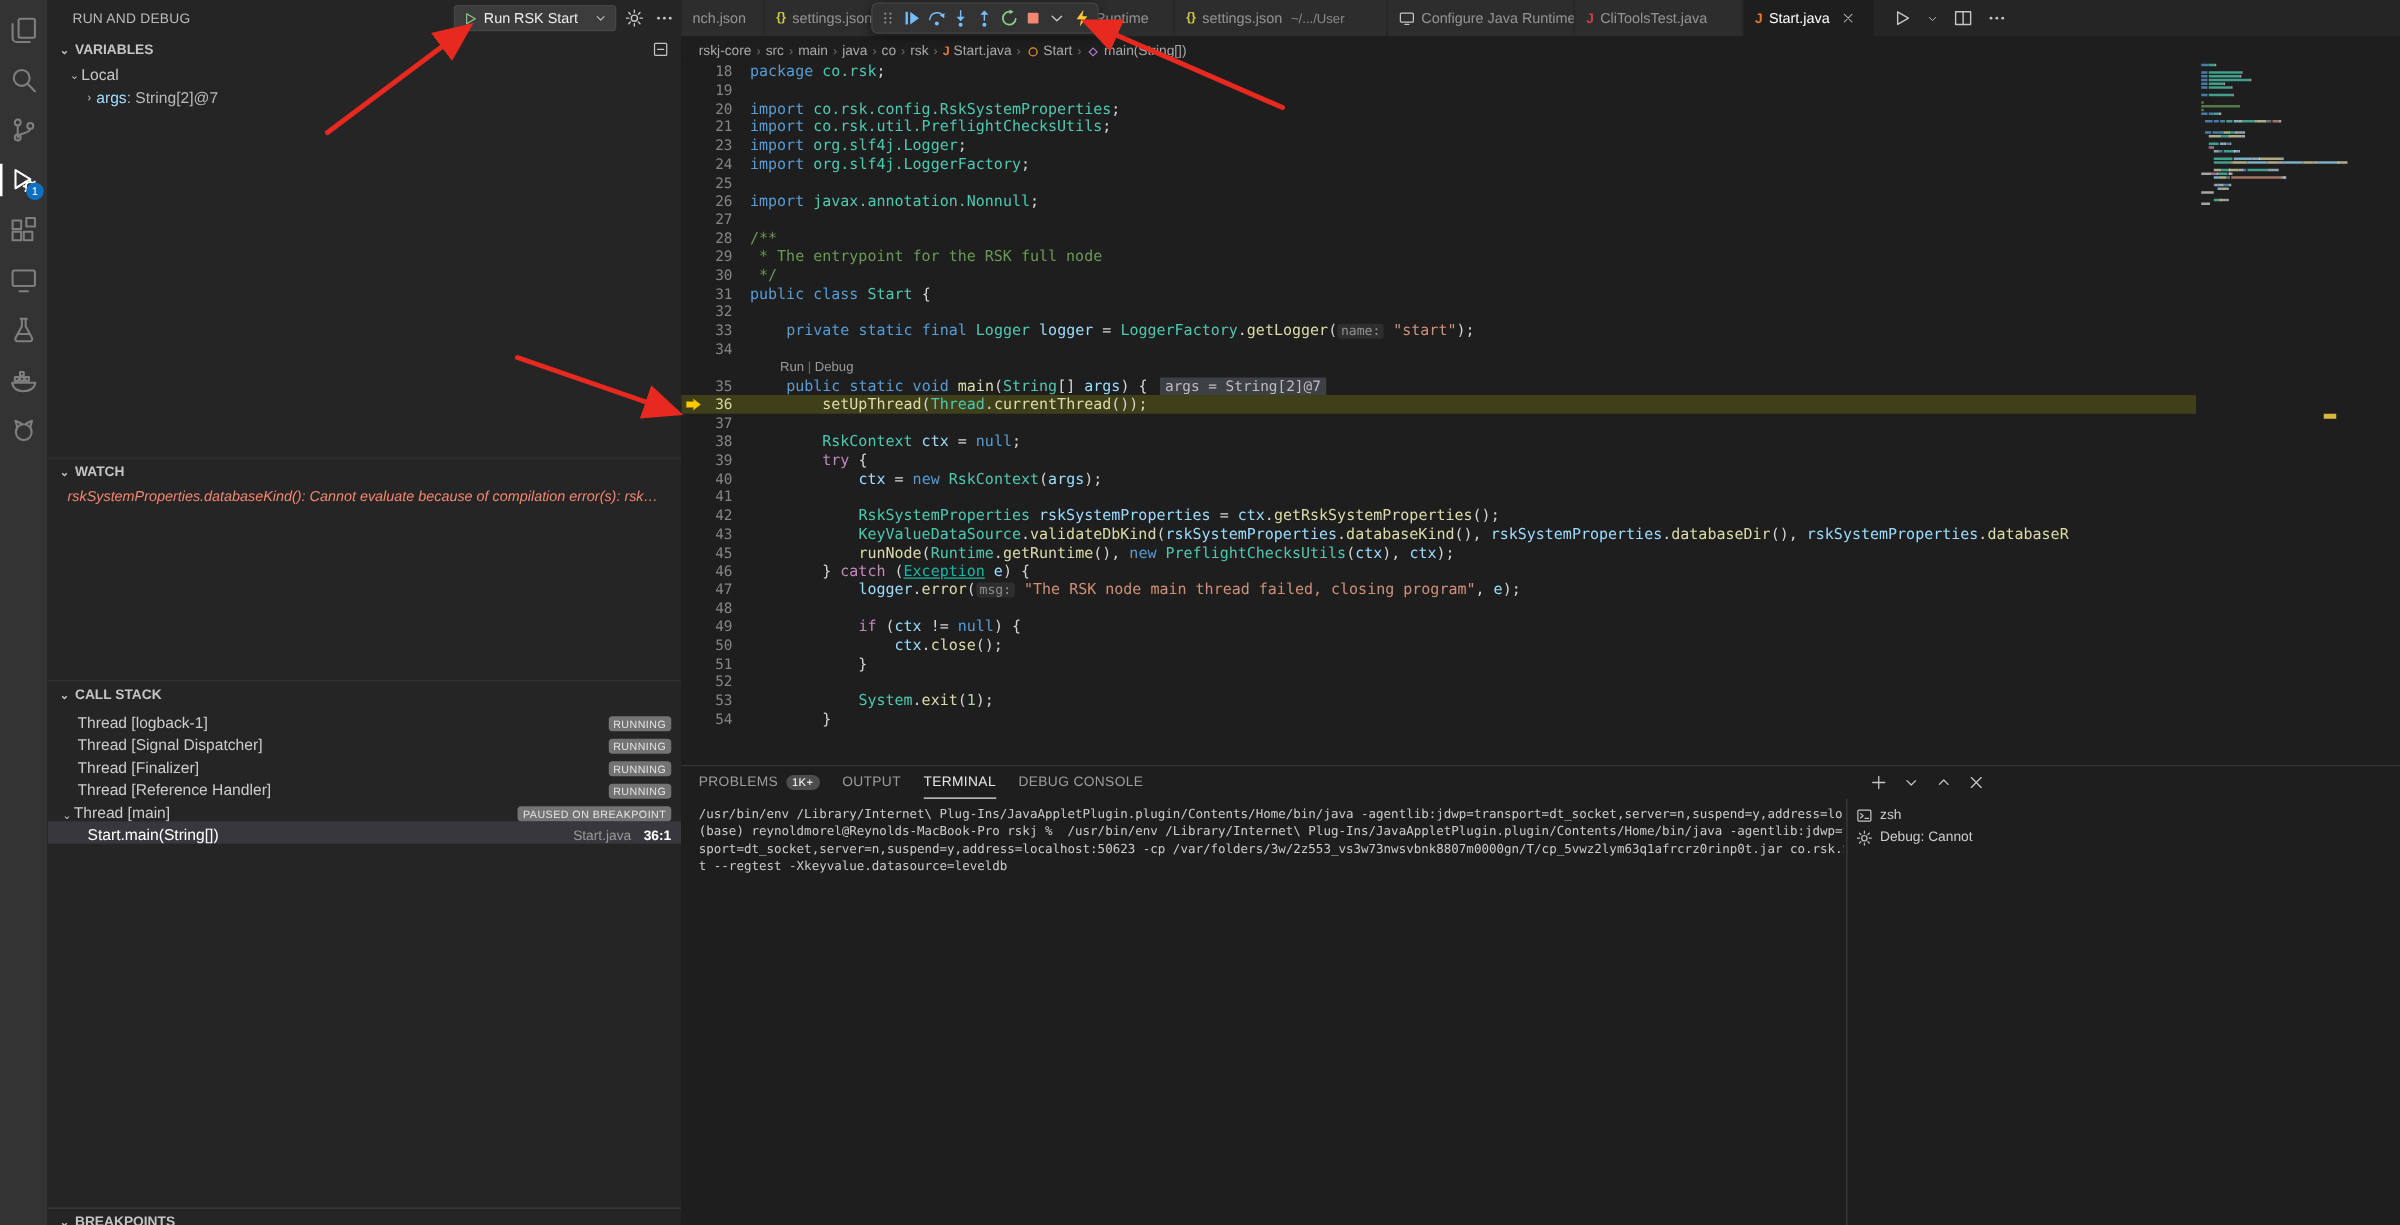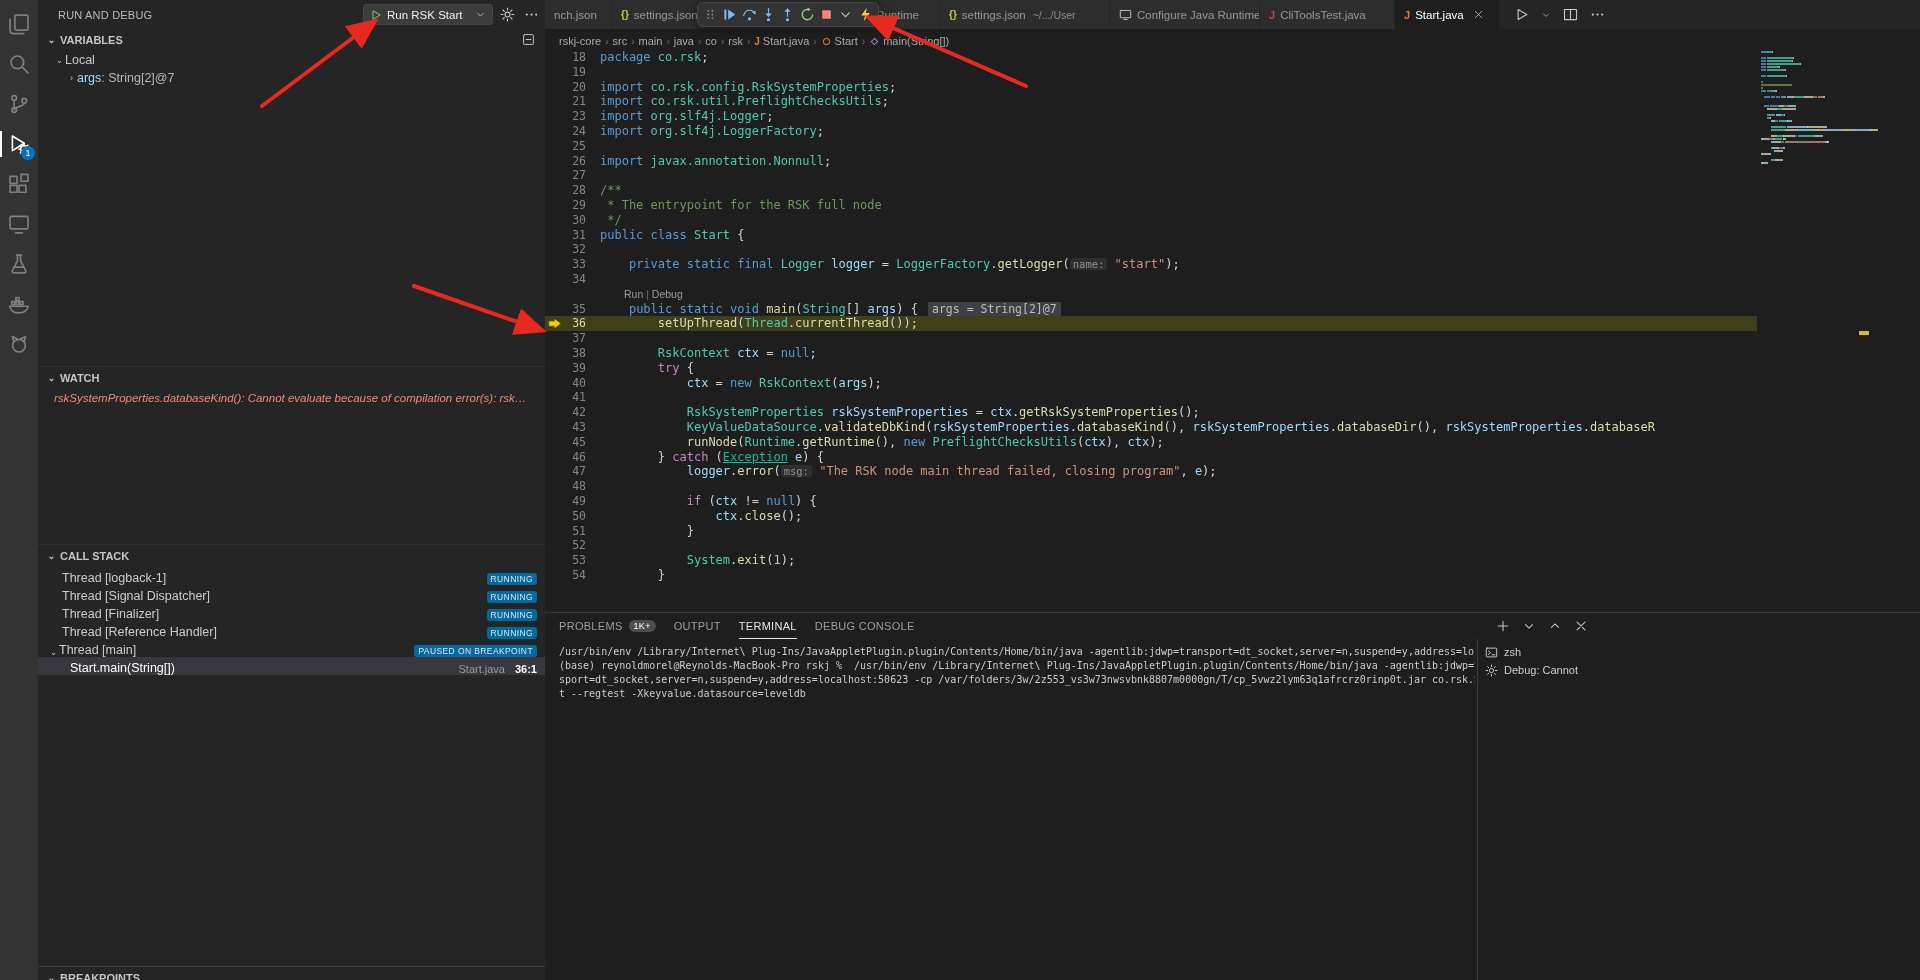--- a/index.html
+++ b/index.html
@@ -25,21 +25,21 @@
   .sec-h{height:22px;display:flex;align-items:center;gap:3px;padding-left:8px;font-size:11px;font-weight:700;color:#c5c5c5;position:relative;}
   .sec-h .ric{position:absolute;right:10px;top:4px;color:#c5c5c5;}
   .tw{color:#c5c5c5;font-size:9px;width:11px;display:inline-block;text-align:center;flex:none;}
   .sbrow{height:18px;display:flex;align-items:center;font-size:12.5px;color:#c8c8c8;padding-left:16px;cursor:pointer;}
   .var-row{padding-left:28px;}
   .vname{color:#9CDCFE;}
   .vval{color:#b9b9b9;}
   .watch-row{height:18px;line-height:18px;padding:0 8px 0 16px;font-size:11.5px;font-style:italic;color:#F48771;white-space:nowrap;overflow:hidden;text-overflow:ellipsis;}
   .cs-row{height:18px;display:flex;align-items:flex-end;padding:0 8px 0 24px;font-size:12.5px;color:#cccccc;cursor:pointer;}
   .cs-label{flex:1;overflow:hidden;white-space:nowrap;}
-  .cs-badge{background:#0369a1;color:#e5e5e5;font-size:8.5px;padding:1px 4px;border-radius:3px;letter-spacing:.4px;flex:none;}
+  .cs-badge{background:#737373;color:#e5e5e5;font-size:8.5px;padding:1px 4px;border-radius:3px;letter-spacing:.4px;flex:none;}
   .frame-row{background:#37373d;padding-left:32px;color:#ffffff;}
   .frame-file{color:#9a9a9a;font-size:11px;margin-right:10px;flex:none;}
   .frame-pos{color:#ffffff;font-size:11px;font-weight:700;flex:none;}
   .sec-bp{border-top:1px solid #3c3c3c;}
   .sec-watch,.sec-stack{border-top:1px solid #313131;}
 
   
   #editor{position:absolute;left:545px;top:0;width:1375px;height:612px;background:#1e1e1e;}
   #tabbar{height:29px;background:#252526;display:flex;position:relative;}
   #tabs{display:flex;height:29px;}

